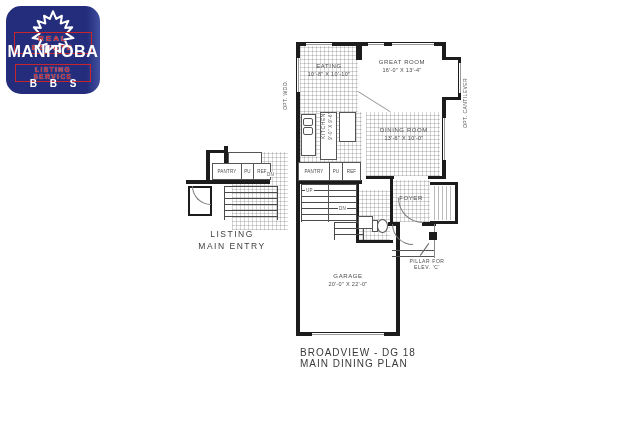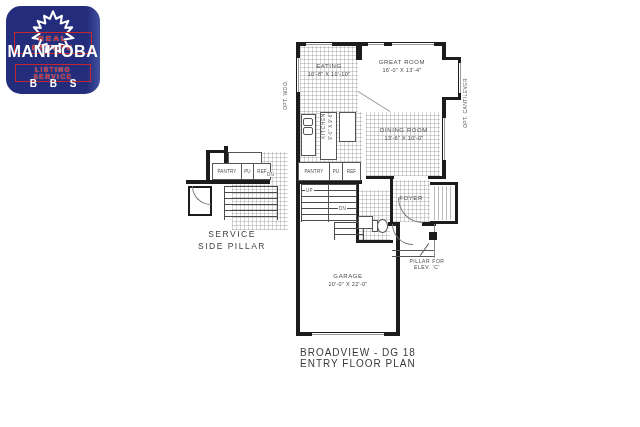--- a/index.html
+++ b/index.html
@@ -182,23 +182,23 @@
         <span>PU</span>
       </div>
     <div class="tinybox" style="left:253px;top:163px;width:16px;height:15px;">
         <span>REF</span>
       </div>
     <div class="tnote" style="left:266px;top:172px;background:#fff;padding:0 1px;">DN</div>
     <div style="position:absolute;left:188px;top:186px;width:20px;height:26px;border:2px solid #1c1c1c;background:#fff;"></div>
     <div class="arc" style="left:192px;top:186px;width:18px;height:18px;"></div>
     <div class="stairs" style="left:224px;top:186px;width:52px;height:34px;"></div>
     <div id="opt-entry-label">
-      <span style="display:block;">SERVICE</span>
-      <span style="display:block;">SIDE PILLAR</span>
+      <span style="display:block;">LISTING</span>
+      <span style="display:block;">MAIN ENTRY</span>
     </div>
 
     <div id="title-block">
       <div>BROADVIEW - DG 18</div>
-      <div>ENTRY FLOOR PLAN</div>
+      <div>MAIN DINING PLAN</div>
     </div>
   </div>
 
 </div>
 
 </body></html>

